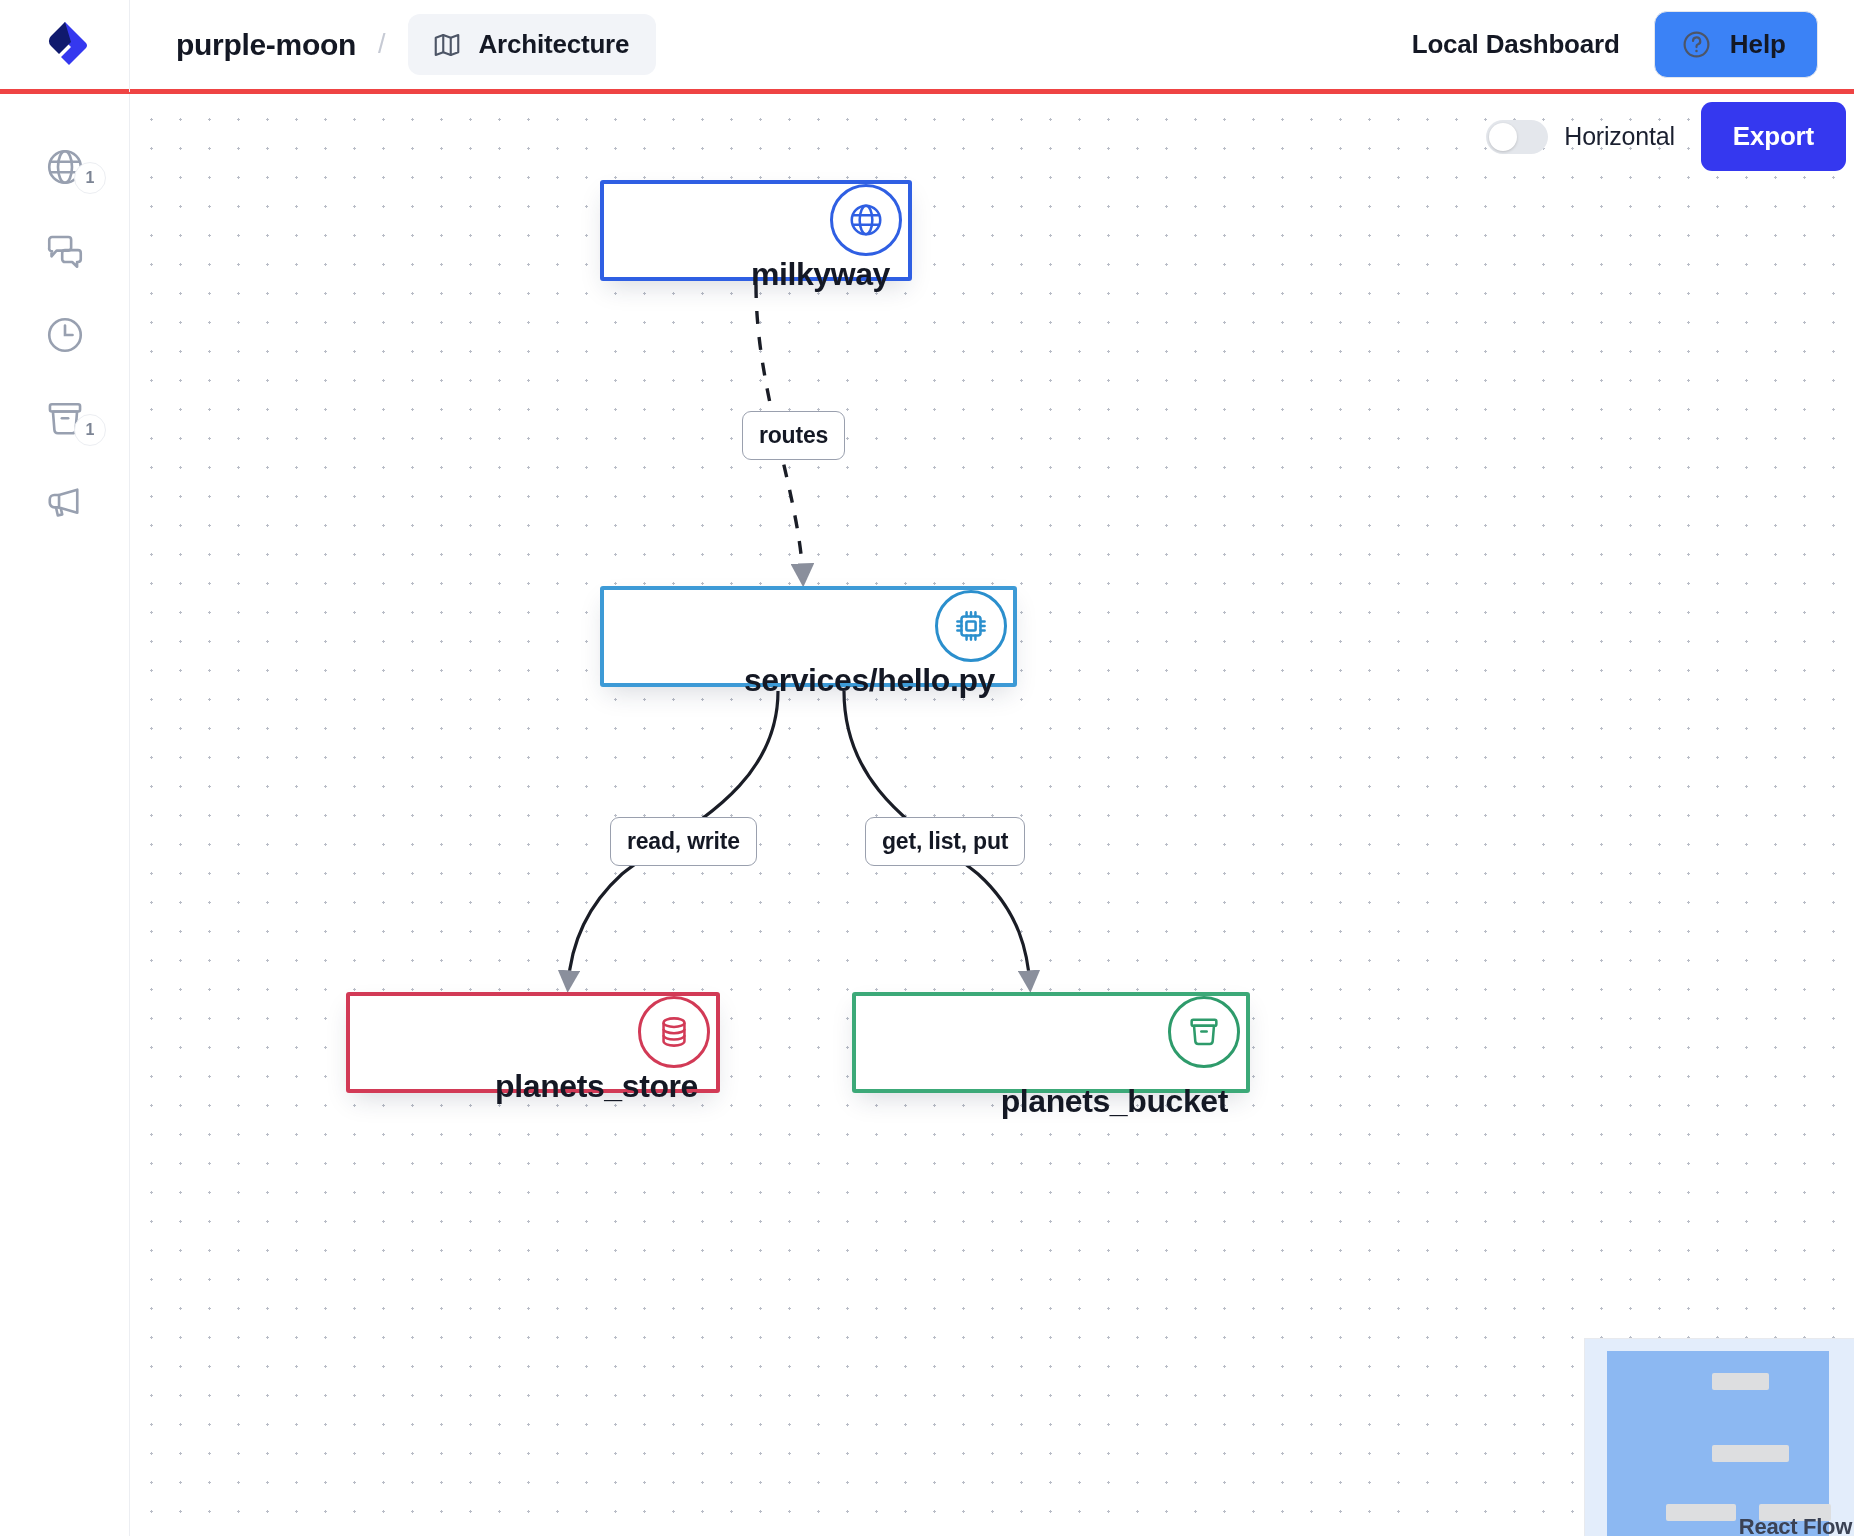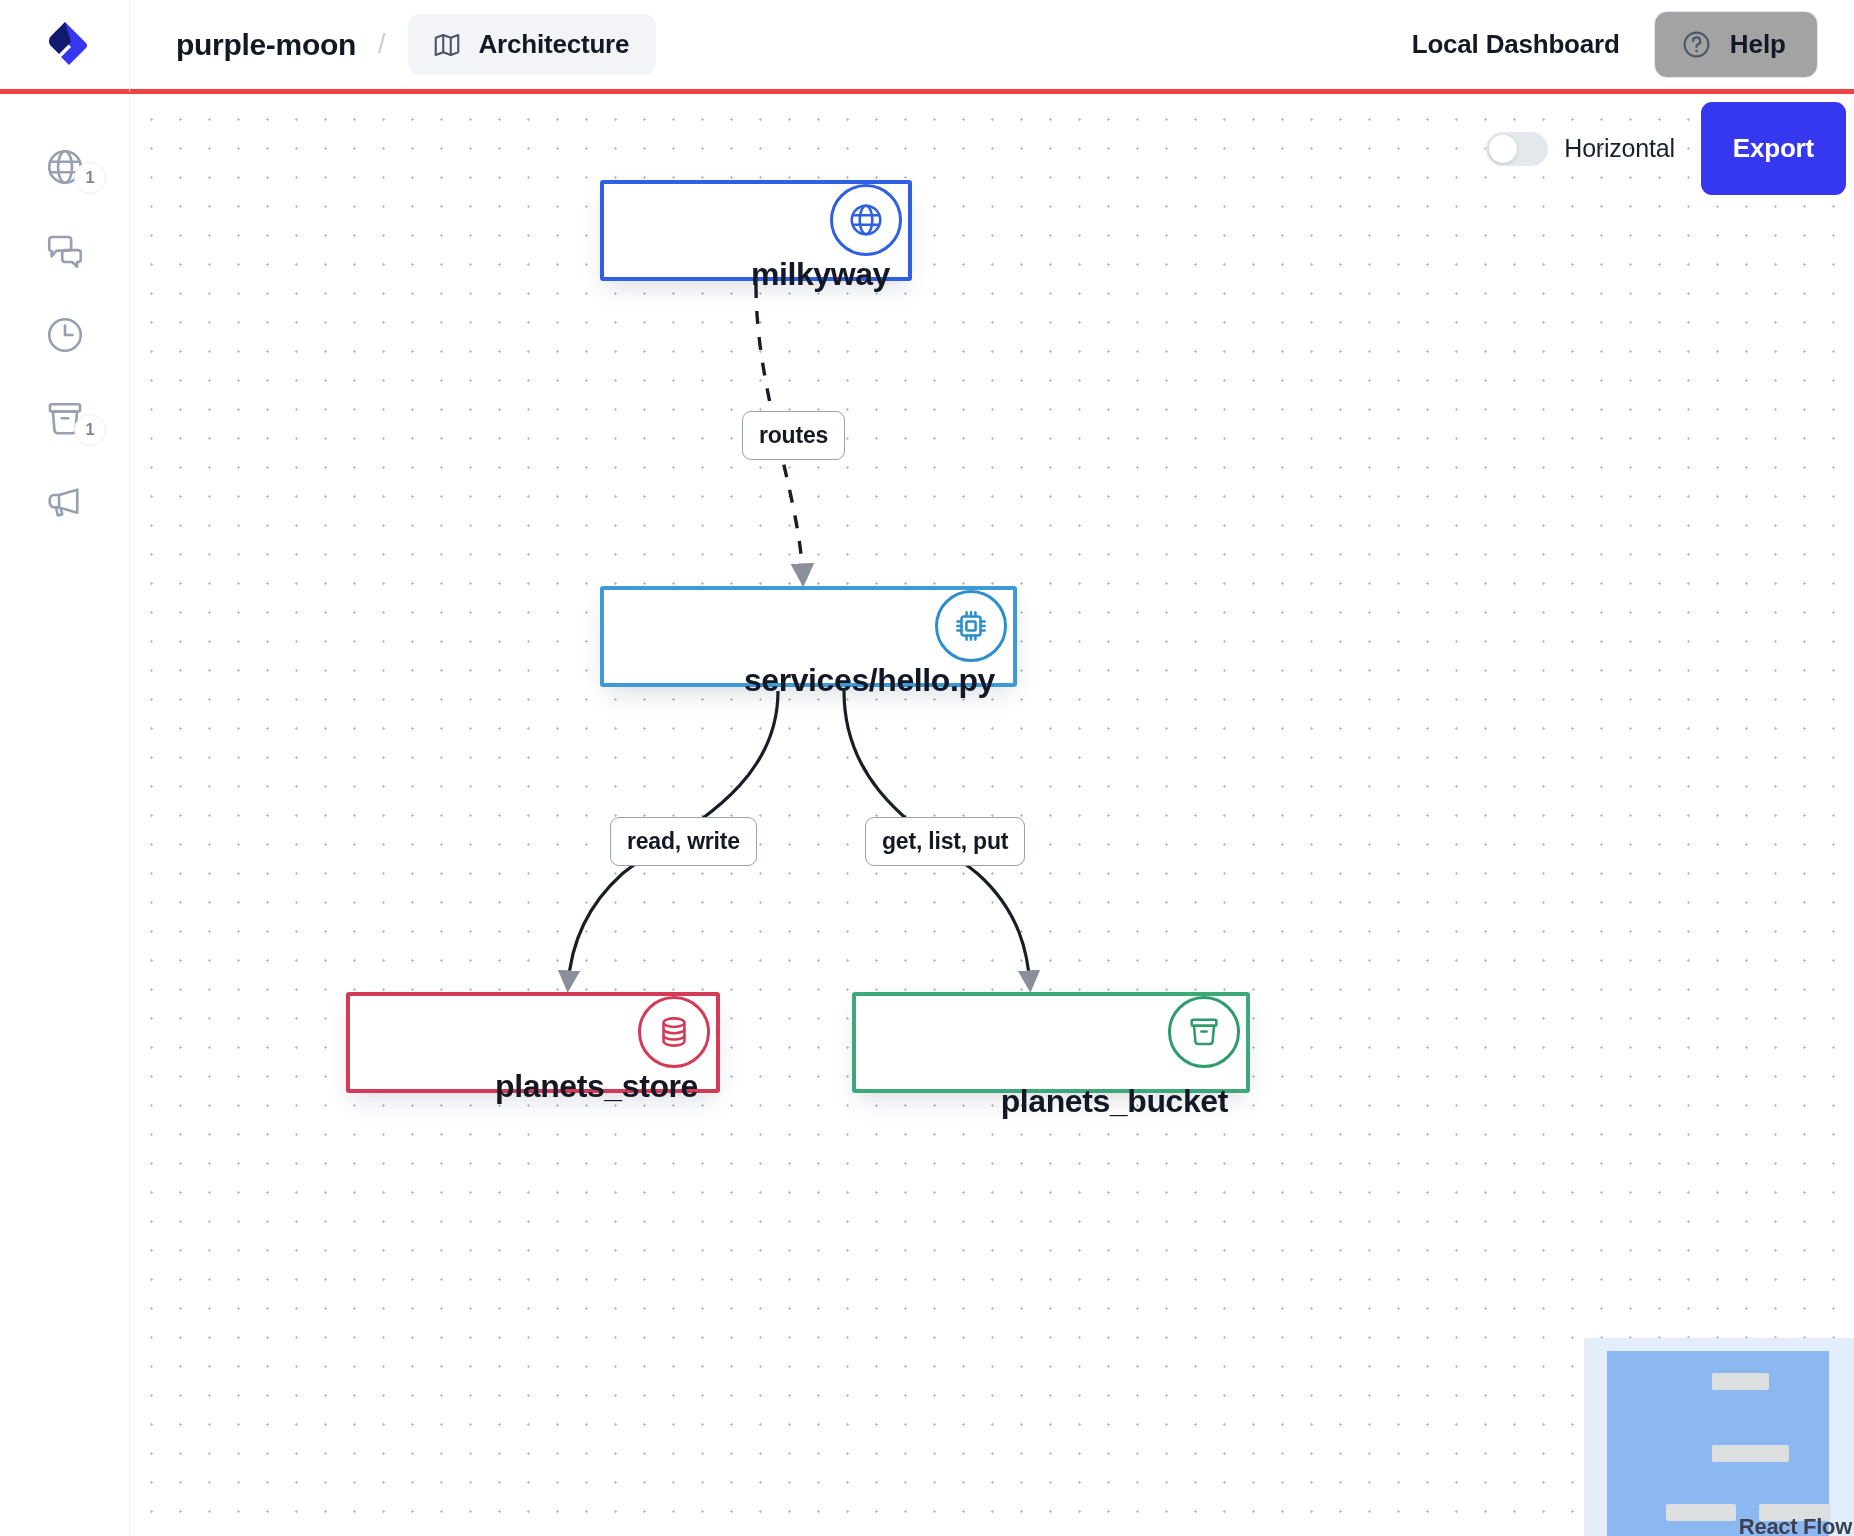--- a/index.html
+++ b/index.html
@@ -41,21 +41,21 @@
   .tab-arch .label { font-size: 26px; font-weight: 700; color: #141824; letter-spacing: -0.2px; }
 
   .topbar-right {
     margin-left: auto; display: flex; align-items: center; gap: 34px;
     padding-right: 36px;
   }
   .local-dash { font-size: 26px; font-weight: 700; color: #141824; letter-spacing: -0.2px; }
   .help-btn {
     display: flex; align-items: center; gap: 18px;
     border: 1px solid #e3e6ec; border-radius: 13px;
-    padding: 17px 31px 17px 26px; background: #a3a3a3;
+    padding: 17px 31px 17px 26px; background: #3b82f6;
   }
   .help-btn .label { font-size: 26px; font-weight: 700; color: #141824; }
 
   
   .rail {
     position: absolute; top: 94px; left: 0;
     width: 130px; height: 1442px;
     background: #ffffff;
     border-right: 1px solid #eceef2;
     z-index: 35;
@@ -100,21 +100,21 @@
     width: 28px; height: 28px; border-radius: 50%;
     background: #ffffff; box-shadow: 0 1px 3px rgba(0,0,0,.18);
   }
   .toggle-label {
     font-size: 25px; color: #1b2030; font-weight: 400;
     margin-left: 16px; margin-right: 26px; letter-spacing: -0.2px;
   }
   .export-btn {
     background: #3538ef; color: #ffffff;
     font-size: 26px; font-weight: 700;
-    padding: 31px 32px; border-radius: 11px;
+    padding: 19px 32px; border-radius: 11px;
     letter-spacing: -0.2px;
   }
 
   
   .node {
     position: absolute;
     display: flex; align-items: flex-end;
     background: #ffffff;
     border-radius: 3px;
     border: 4px solid #2f5fe3;

